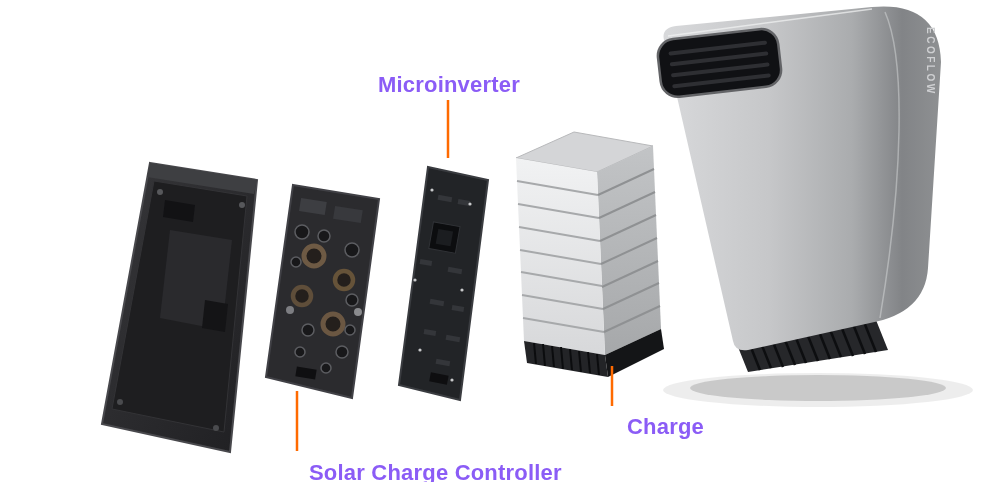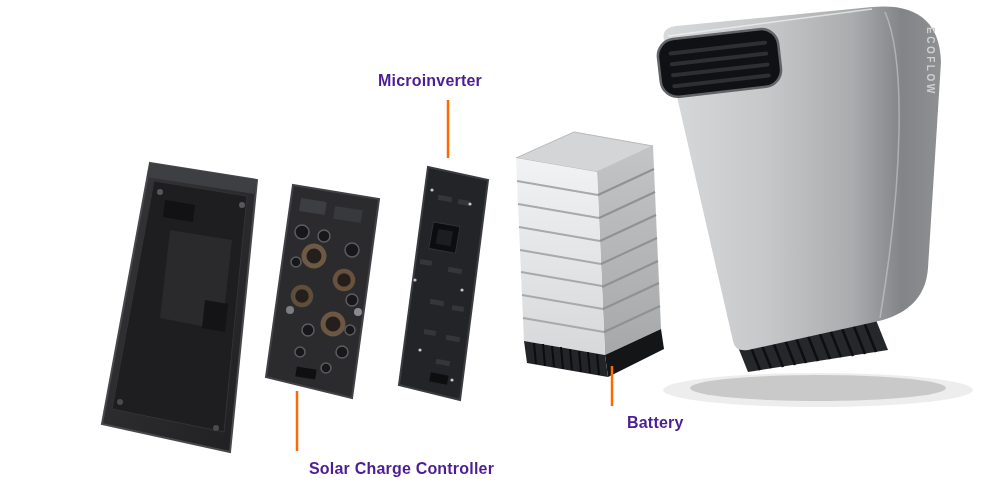--- a/index.html
+++ b/index.html
@@ -8,22 +8,22 @@
     width: 1000px;
     height: 482px;
     background: #ffffff;
     overflow: hidden;
     font-family: "Liberation Sans", sans-serif;
   }
   .stage svg { position: absolute; inset: 0; }
   .callout {
     position: absolute;
     font-weight: 700;
-    font-size: 16px;
-    color: #4c1d95;
+    font-size: 22px;
+    color: #8b5cf6;
     letter-spacing: 0.2px;
     white-space: nowrap;
   }
   #label-microinverter { left: 378px; top: 72px; }
   #label-solar { left: 309px; top: 454px; margin-top: 6px; }
   #label-battery { left: 627px; top: 414px; }
 </style>
 </head>
 <body>
 
@@ -182,14 +182,14 @@
 
     <line x1="448" y1="100" x2="448" y2="158" stroke="#FF6A00" stroke-width="2.5"></line>
     <line x1="297" y1="391" x2="297" y2="451" stroke="#FF6A00" stroke-width="2.5"></line>
     <line x1="612" y1="366" x2="612" y2="406" stroke="#FF6A00" stroke-width="2.5"></line>
   </svg>
 
   <div class="callout" id="label-microinverter">Microinverter</div>
 
   <div class="callout" id="label-solar">Solar Charge Controller</div>
 
-  <div class="callout" id="label-battery">Battery</div>
+  <div class="callout" id="label-battery">Charge</div>
 </div>
 
 </body></html>

